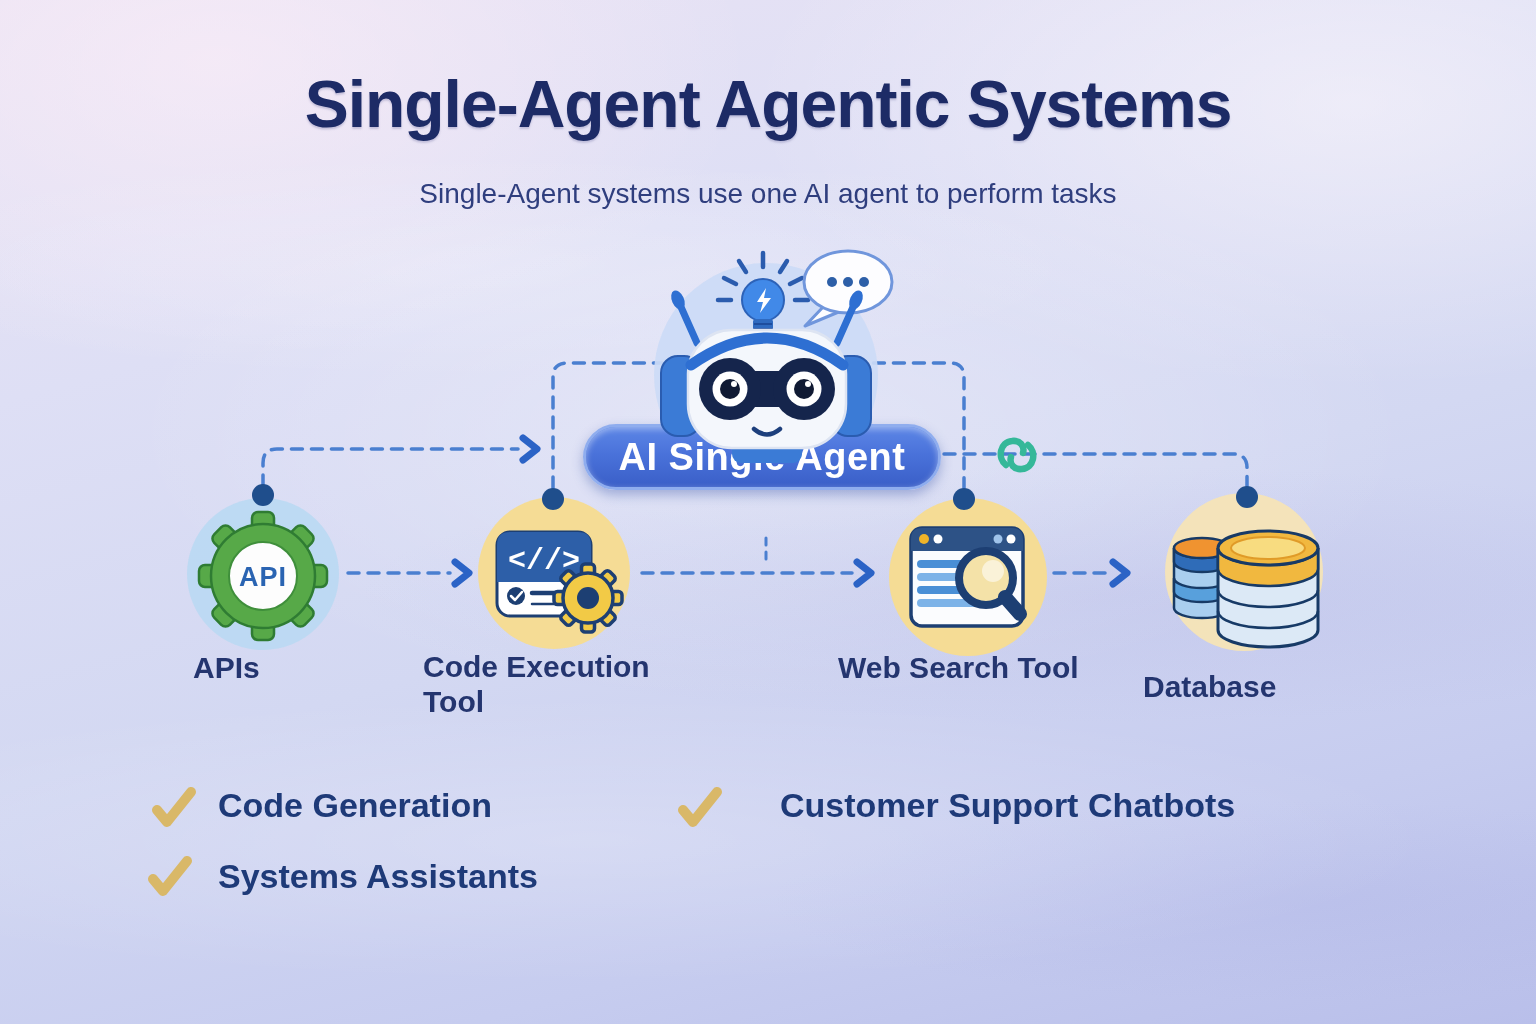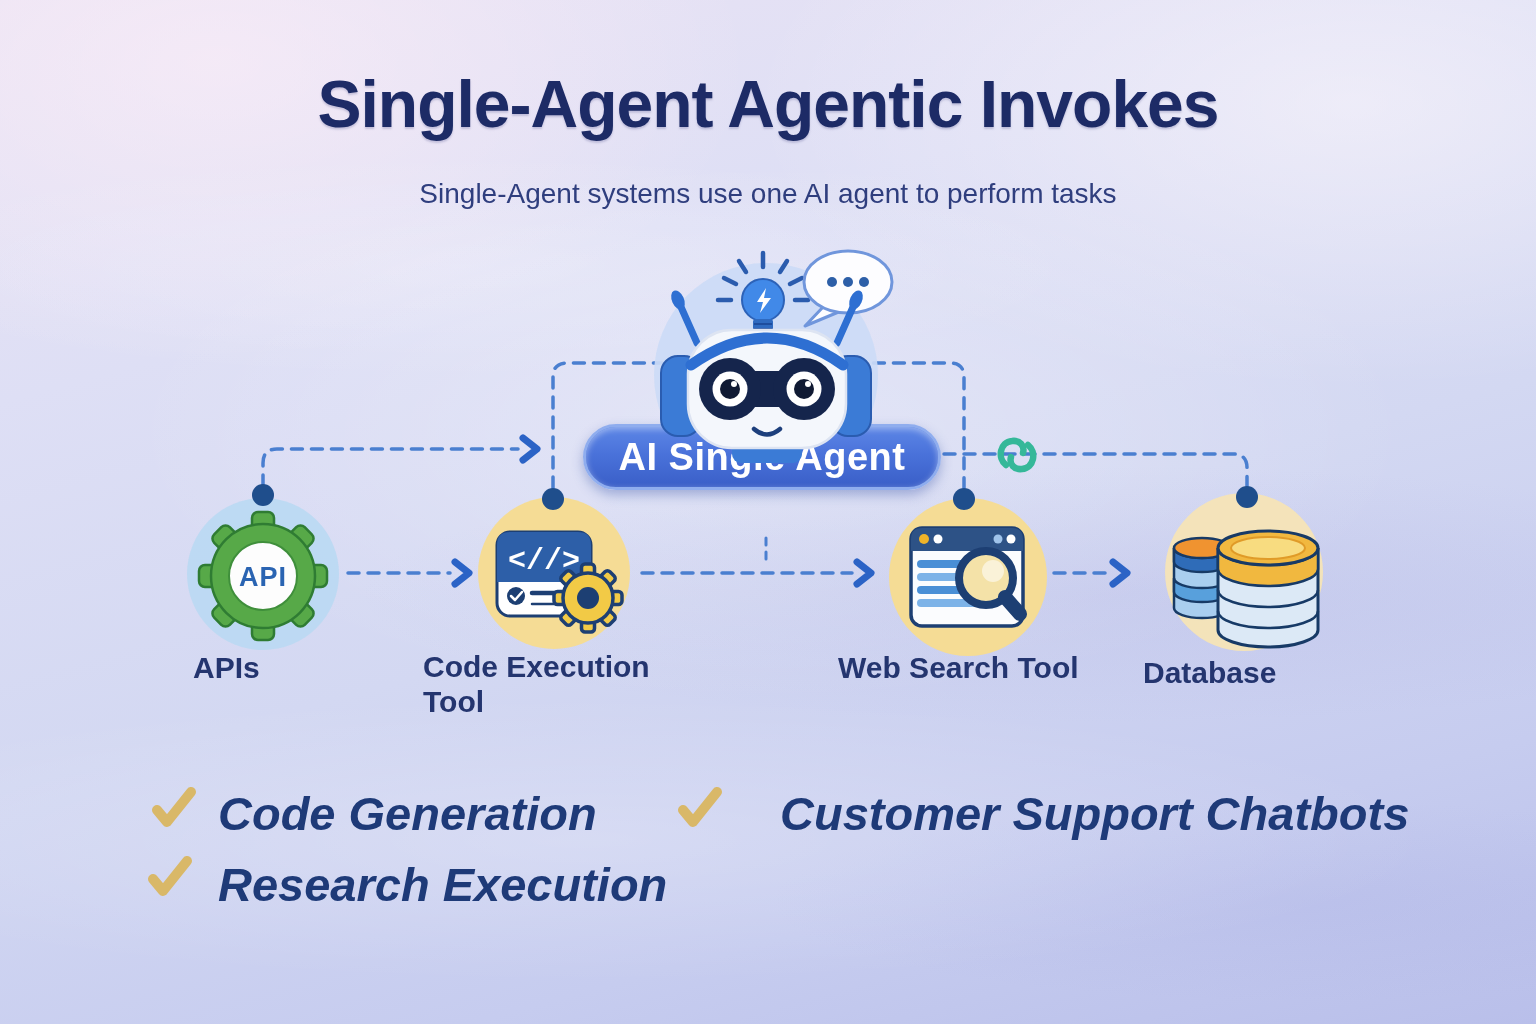--- a/index.html
+++ b/index.html
@@ -39,30 +39,30 @@
     display:flex;align-items:center;justify-content:center;
     color:#ffffff;font-size:38px;font-weight:700;letter-spacing:.5px;
   }
   .agent-caption{
     left:0;right:0;top:505px;text-align:center;z-index:4;font-size:27px;color:#41518f;
   }
   .agent-caption .b{font-weight:700;color:#1e2c63;}
   .tool-label{
     z-index:2;font-size:30px;font-weight:700;color:#24356f;line-height:1.15;
   }
-  .use-case-label{z-index:2;font-size:47px;font-weight:700;color:#1e3a78;font-style:italic;}
+  .use-case-label{z-index:2;font-size:34px;font-weight:700;color:#1e3a78;}
   svg{display:block;}
 </style>
 </head>
 <body>
 
 <div class="stage">
   <div class="waves"></div>
 
-  <div class="title">Single-Agent Agentic Invokes</div>
+  <div class="title">Single-Agent Agentic Systems</div>
   <div class="subtitle">Single-Agent systems use one AI agent to perform tasks</div>
 
   <svg class="abs" style="left:0;top:0;z-index:1;" width="1536" height="1024" viewBox="0 0 1536 1024">
     <g fill="none" stroke="#4a7fd0" stroke-width="3.5" stroke-dasharray="11 9" stroke-linecap="round">
       <path d="M 263,486 L 263,463 Q 263,449 277,449 L 518,449"></path>
       <path d="M 553,488 L 553,377 Q 553,363 567,363 L 950,363 Q 964,363 964,377 L 964,488"></path>
       <path d="M 944,454 L 1233,454 Q 1247,454 1247,468 L 1247,486"></path>
       <path d="M 348,573 L 450,573"></path>
       <path d="M 642,573 L 852,573"></path>
       <path d="M 1054,573 L 1108,573"></path>
@@ -236,29 +236,29 @@
       <circle cx="263" cy="495" r="11"></circle>
       <circle cx="553" cy="499" r="11"></circle>
       <circle cx="964" cy="499" r="11"></circle>
       <circle cx="1247" cy="497" r="11"></circle>
     </g>
   </svg>
 
   <div class="abs tool-label" style="left:193px;top:651px;width:140px;">APIs</div>
   <div class="abs tool-label" style="left:423px;top:650px;width:260px;">Code Execution Tool</div>
   <div class="abs tool-label" style="left:838px;top:651px;width:260px;">Web Search Tool</div>
-  <div class="abs tool-label" style="left:1143px;top:656px;width:200px;">Database</div>
+  <div class="abs tool-label" style="left:1143px;top:670px;width:200px;">Database</div>
 
   <svg class="abs" style="left:150px;top:784px;z-index:2;" width="48" height="46" viewBox="0 0 48 46">
     <path d="M 7,26 L 17,38 L 41,8" fill="none" stroke="#d9b868" stroke-width="10" stroke-linecap="round" stroke-linejoin="round"></path>
   </svg>
   <div class="abs use-case-label" style="left:218px;top:786px;">Code Generation</div>
 
   <svg class="abs" style="left:676px;top:784px;z-index:2;" width="48" height="46" viewBox="0 0 48 46">
     <path d="M 7,26 L 17,38 L 41,8" fill="none" stroke="#d9b868" stroke-width="10" stroke-linecap="round" stroke-linejoin="round"></path>
   </svg>
   <div class="abs use-case-label" style="left:740px;top:786px;margin-left:40px;">Customer Support Chatbots</div>
 
   <svg class="abs" style="left:146px;top:853px;z-index:2;" width="48" height="46" viewBox="0 0 48 46">
     <path d="M 7,26 L 17,38 L 41,8" fill="none" stroke="#d9b868" stroke-width="10" stroke-linecap="round" stroke-linejoin="round"></path>
   </svg>
-  <div class="abs use-case-label" style="left:218px;top:857px;">Research Execution</div>
+  <div class="abs use-case-label" style="left:218px;top:857px;">Systems Assistants</div>
 </div>
 
 </body></html>

